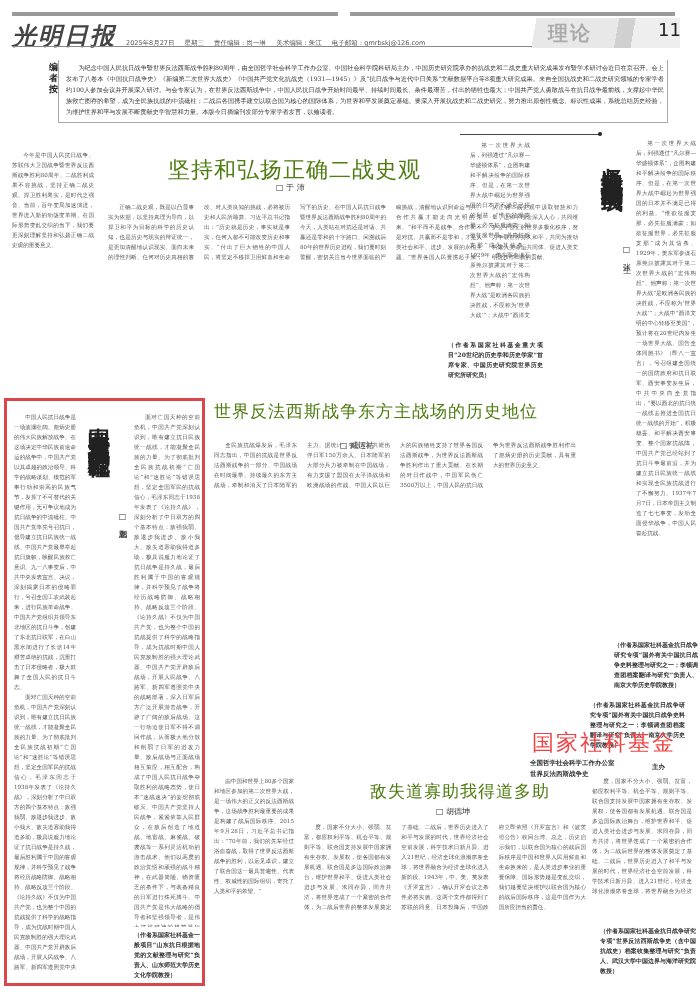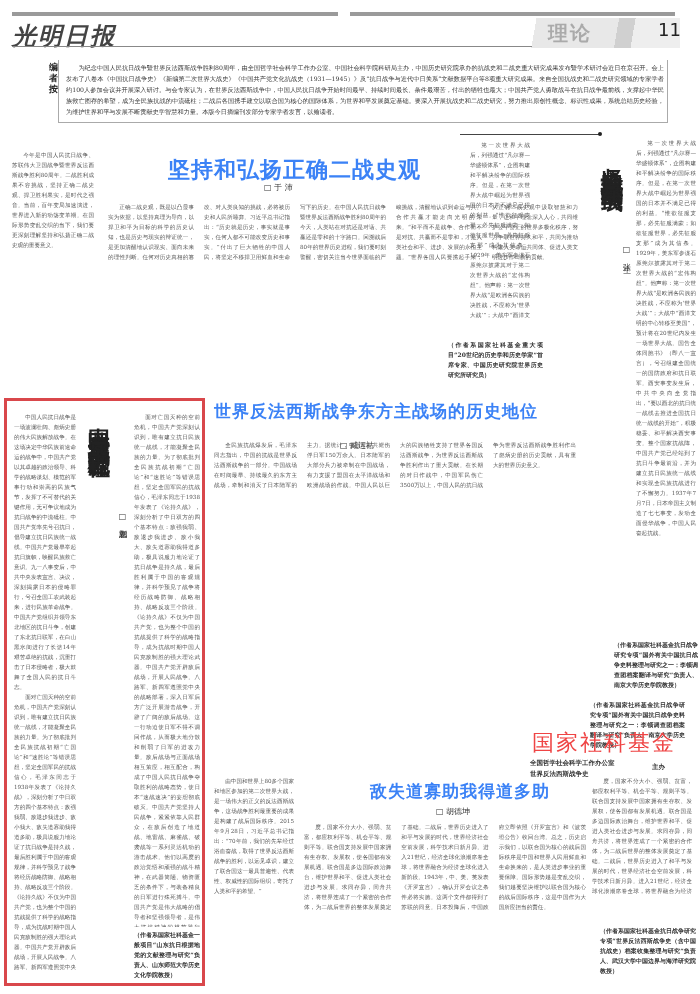--- a/index.html
+++ b/index.html
@@ -12,55 +12,62 @@
   .meta span { margin-right: 8px; }
   .rule-top { position: absolute; top: 46px; left: 12px; width: 540px; height: 1px; background: #888; }
   .section-tab { position: absolute; top: 18px; left: 520px; width: 160px; height: 30px; background: linear-gradient(100deg, transparent 0 10%, #e8e8e8 10% 60%, #d0d0d0 60% 70%, #eee 70%); }
   .section-name { position: absolute; top: 20px; left: 548px; font-size: 20px; font-weight: bold; color: #aaa; letter-spacing: 2px; }
   .page-num { position: absolute; top: 19px; left: 658px; font-family: "DejaVu Sans", sans-serif; font-size: 18px; color: #222; }
   .editor-box { position: absolute; top: 60px; left: 58px; width: 610px; height: 63px; border: 1px solid #aaa; border-top: none; }
   .editor-label { position: absolute; top: 62px; left: 46px; width: 12px; font-size: 9px; font-weight: bold; line-height: 11px; color: #222; text-align: right; }
   .editor-text { position: absolute; top: 62px; left: 66px; width: 598px; font-size: 6.2px; line-height: 11px; color: #333; text-indent: 2em; text-align: justify; }
   .col { position: absolute; font-size: 5.6px; line-height: 10px; color: #555; text-align: justify; overflow: hidden; }
   .col p { text-indent: 2em; }
-  .headline { position: absolute; font-weight: bold; color: #3b82f6; white-space: nowrap; letter-spacing: 1px; }
+  .headline { position: absolute; font-weight: normal; color: #4d7c0f; white-space: nowrap; letter-spacing: 1px; }
   .byline { position: absolute; font-size: 8px; color: #333; white-space: nowrap; }
   .vhead { position: absolute; font-weight: bold; color: #222; writing-mode: vertical-rl; letter-spacing: 2px; }
   .vbyline { position: absolute; writing-mode: vertical-rl; font-size: 8px; color: #333; }
   .author-note { position: absolute; font-size: 6px; font-weight: bold; line-height: 10px; color: #333; text-align: justify; }
   .red-box { position: absolute; top: 398px; left: 4px; width: 201px; height: 588px; border: 3px solid #d9474b; }
   .fund { position: absolute; top: 728px; left: 572px; width: 128px; }
   .fund-title { font-size: 22px; font-weight: normal; color: #ef4444; letter-spacing: 2px; white-space: nowrap; margin-left: -40px; }
   .fund-sub { position: absolute; top: 758px; left: 530px; font-family: "DejaVu Sans", sans-serif; font-size: 6.5px; font-weight: bold; color: #333; line-height: 11px; white-space: nowrap; }
   .fund-host { position: absolute; top: 763px; left: 652px; font-family: "DejaVu Sans", sans-serif; font-size: 6.5px; font-weight: bold; color: #333; }
   .sep-dot { position: absolute; top: 134px; left: 460px; width: 140px; height: 1px; background: #444; }
   .sep-dot::after { content: ""; position: absolute; right: -2px; top: -2px; width: 4px; height: 4px; border-radius: 50%; background: #222; }
 </style>
 </head>
 <body>
 
 <div class="topbar"></div>
 <div class="topbar2"></div>
 <div class="masthead">
   <div class="logo">光明日报</div>
+  <div class="meta">
+    <span>2025年8月27日</span>
+    <span>星期三</span>
+    <span>责任编辑：尚一琳</span>
+    <span>美术编辑：朱江</span>
+    <span>电子邮箱：gmrbskj@126.com</span>
+  </div>
 </div>
 <div class="rule-top"></div>
 <div class="section-tab"></div>
 <div class="section-name">理论</div>
 <div class="page-num">11</div>
 
 <div class="editor-box"></div>
 <div class="editor-label">编者按</div>
 <div class="editor-text">为纪念中国人民抗日战争暨世界反法西斯战争胜利80周年，由全国哲学社会科学工作办公室、中国社会科学院科研局主办，中国历史研究院承办的抗战史和二战史重大研究成果发布暨学术研讨会近日在京召开。会上发布了八卷本《中国抗日战争史》《新编第二次世界大战史》《中国共产党文化抗战史（1931—1945）》及“抗日战争与近代中日关系”文献数据平台等8项重大研究成果。来自全国抗战史和二战史研究领域的专家学者约100人参加会议并开展深入研讨。与会专家认为，在世界反法西斯战争中，中国人民抗日战争开始时间最早、持续时间最长、条件最艰苦，付出的牺牲也最大；中国共产党人勇敢战斗在抗日战争最前线，支撑起中华民族救亡图存的希望，成为全民族抗战的中流砥柱；二战后各国携手建立以联合国为核心的国际体系，为世界和平发展奠定基础。要深入开展抗战史和二战史研究，努力推出原创性概念、标识性成果，系统总结历史经验，为维护世界和平与发展不断贡献史学智慧和力量。本版今日摘编刊发部分专家学者发言，以飨读者。</div>
 
 <div class="col" style="top:150px; left:12px; width:82px; height:240px;">
     <p>今年是中国人民抗日战争、苏联伟大卫国战争暨世界反法西斯战争胜利80周年。二战胜利成果不容挑战，坚持正确二战史观、捍卫胜利果实，是时代之强音。当前，百年变局加速演进，世界进入新的动荡变革期。在国际形势变乱交织的当下，我们要更深刻理解坚持和弘扬正确二战史观的重要意义。</p>
   </div>
 <div class="headline" style="top:155px; left:168px; font-size:22px;">坚持和弘扬正确二战史观</div>
-<div class="byline" style="top:182px; left:264px;">□ 于 沛</div>
+<div class="byline" style="top:182px; left:276px;">□ 于 沛</div>
 <div class="col" style="top:202px; left:108px; width:470px; height:128px; column-count:5; column-gap:10px;">
     <p>正确二战史观，既是以凸显事实为依据，以坚持真理为导向，以捍卫和平为目标的科学的历史认知，也是历史与现实的辩证统一，是更加清醒地认识现实、面向未来的理性判断。任何对历史真相的篡改、对人类良知的挑战，必将被历史和人民所唾弃。习近平总书记指出：“历史就是历史，事实就是事实，任何人都不可能改变历史和事实。”付出了巨大牺牲的中国人民，将坚定不移捍卫用鲜血和生命写下的历史。在中国人民抗日战争暨世界反法西斯战争胜利80周年的今天，人类站在对抗还是对话、共赢还是零和的十字路口。回溯战后80年的世界历史进程，我们要时刻警醒，密切关注当今世界面临的严峻挑战，清醒地认识到命运与共、合作共赢才能走向光明的未来。“和平而不是战争、合作而不是对抗、共赢而不是零和，才是人类社会和平、进步、发展的永恒主题。”世界各国人民要携起手来，从正确二战史观中汲取智慧和力量，让和平理念深入人心，共同维护公平公正的世界多极化秩序，努力争取世界持久和平，共同为推动构建人类命运共同体、促进人类文明进步作出新的贡献。</p>
   </div>
 <div class="author-note" style="top:340px; left:448px; width:95px;">（作者系国家社科基金重大项目“20世纪的历史学和历史学家”首席专家、中国历史研究院世界历史研究所研究员）</div>
 
 <div class="sep-dot"></div>
 <div class="col" style="top:140px; left:470px; width:60px; height:180px;">
     <p>第一次世界大战后，列强通过“凡尔赛—华盛顿体系”，企图构建和平解决纷争的国际秩序。但是，在第一次世界大战中崛起为世界强国的日本并不满足已得的利益。“惟欲征服支那，必先征服满蒙；如欲征服世界，必先征服支那”成为其信条。1929年，美东军参谋石原莞尔披露其对于第二次世界大战的“宏伟构想”。他声称：第一次世界大战“是欧洲各民族的决胜战，不应称为‘世界大战’”；大战中“西洋文明的中心转移至美国”，预计将在20世纪内发生一场世界大战。国告全体同胞书》（即八一宣言），号召组建全国统一的国防政府和抗日联军。西安事变发生后，中共中央向全党指出，“要以西北的抗日统一战线去推进全国抗日统一战线的开始”，积极稳妥、和平解决西安事变。整个国家抗战阵，中国共产党已经站到了抗日斗争最前沿，并为建立抗日民族统一战线和实现全民族抗战进行了不懈努力。1937年7月7日，日本帝国主义制造了七七事变，发动全面侵华战争，中国人民奋起抗战。</p>
   </div>
 <div class="vhead" style="top:150px; left:598px; font-size:22px;">坚定地站在抗日战争最前线</div>

